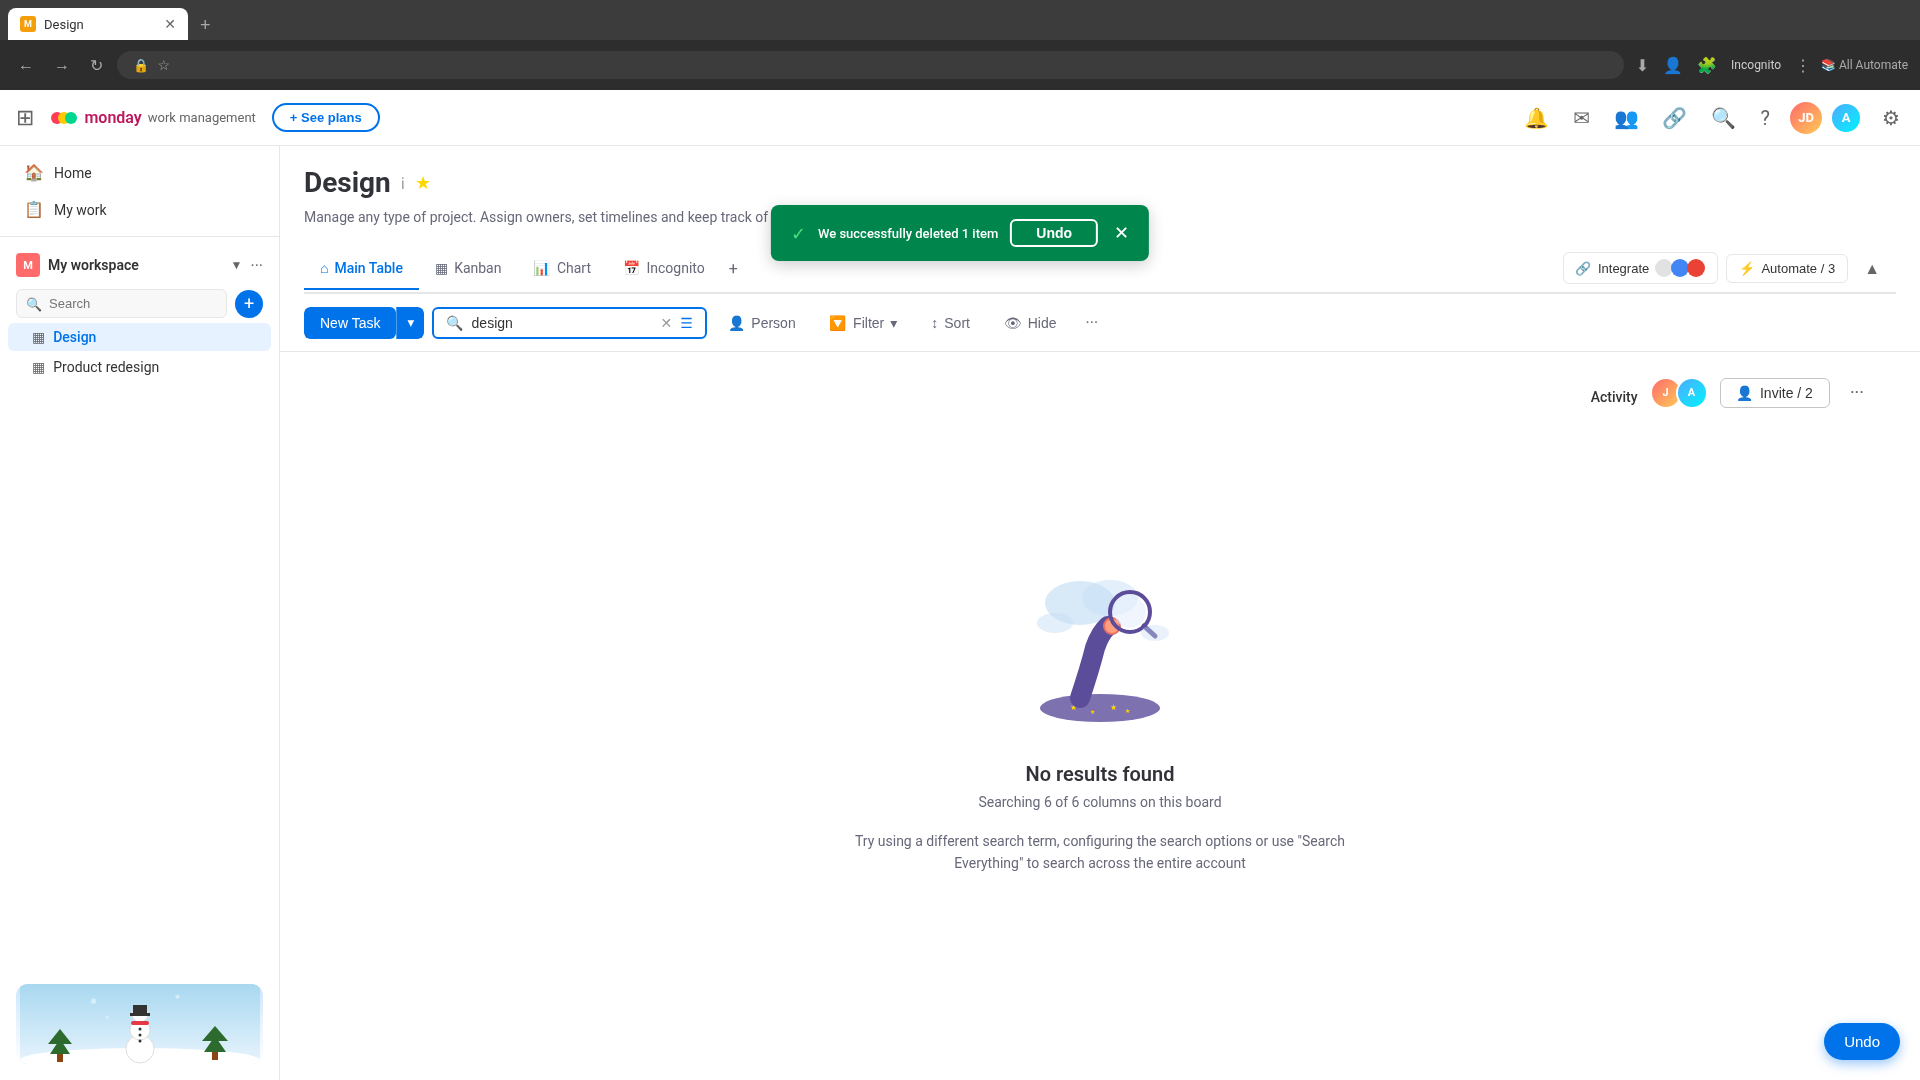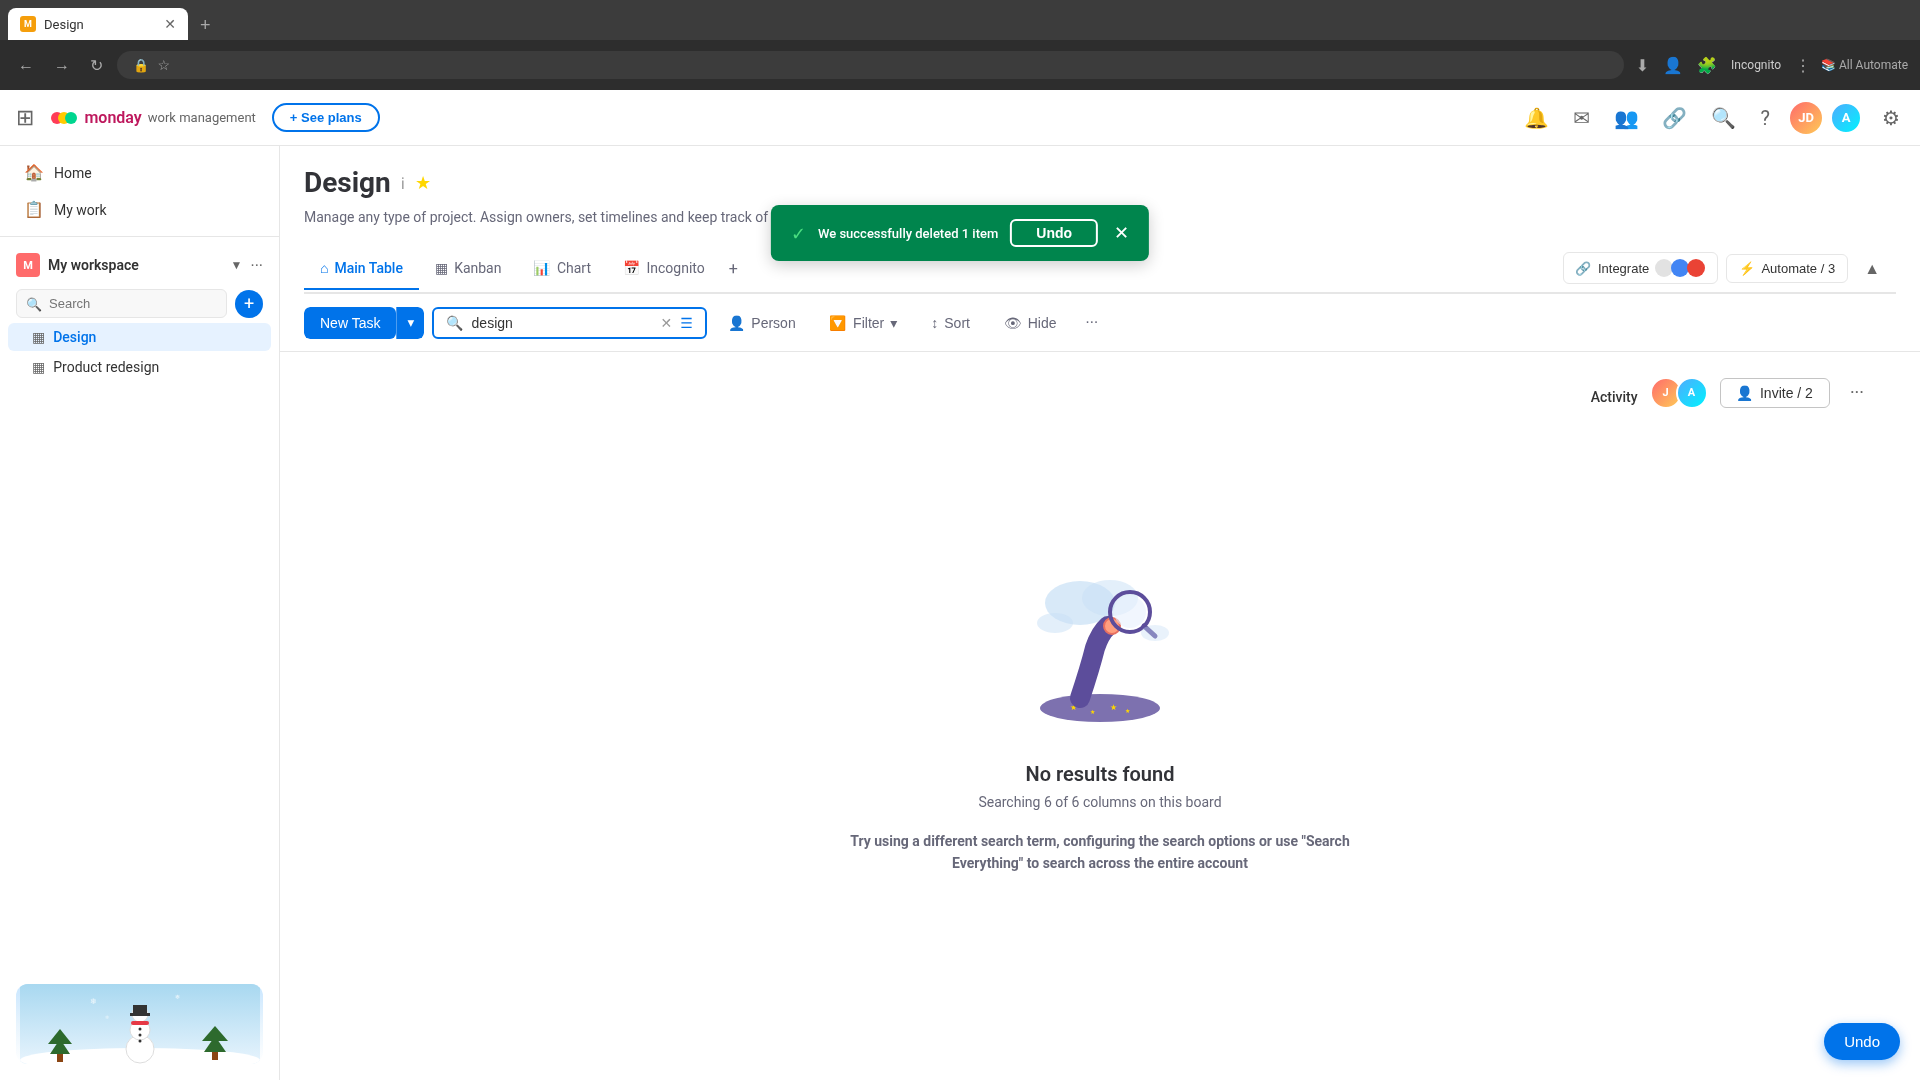--- a/index.html
+++ b/index.html
@@ -396,19 +396,19 @@
 
           <circle cx="130" cy="54" r="20" fill="none" stroke="#5c4d9b" stroke-width="4"></circle>
           <circle cx="130" cy="54" r="16" fill="#e8f0fe" opacity="0.6"></circle>
           <line x1="144" y1="68" x2="155" y2="78" stroke="#5c4d9b" stroke-width="5" stroke-linecap="round"></line>
 
           <ellipse cx="55" cy="65" rx="18" ry="10" fill="#c8dff5" opacity="0.5"></ellipse>
           <ellipse cx="155" cy="75" rx="14" ry="8" fill="#c8dff5" opacity="0.4"></ellipse>
         </svg>
         <h2 class="empty-title">No results found</h2>
         <p class="empty-subtitle">Searching 6 of 6 columns on this board</p>
-        <p class="empty-desc" style="margin-top:16px;font-weight:bold;">Try using a different search term, configuring the search options or use "Search Everything" to search across the entire account</p>
+        <p class="empty-desc" style="margin-top:16px;">Try using a different search term, configuring the search options or use "Search Everything" to search across the entire account</p>
       </div>
     </div>
   </div>
 </div>
 
 <button class="help-btn">Undo</button>
 
 </body></html>

